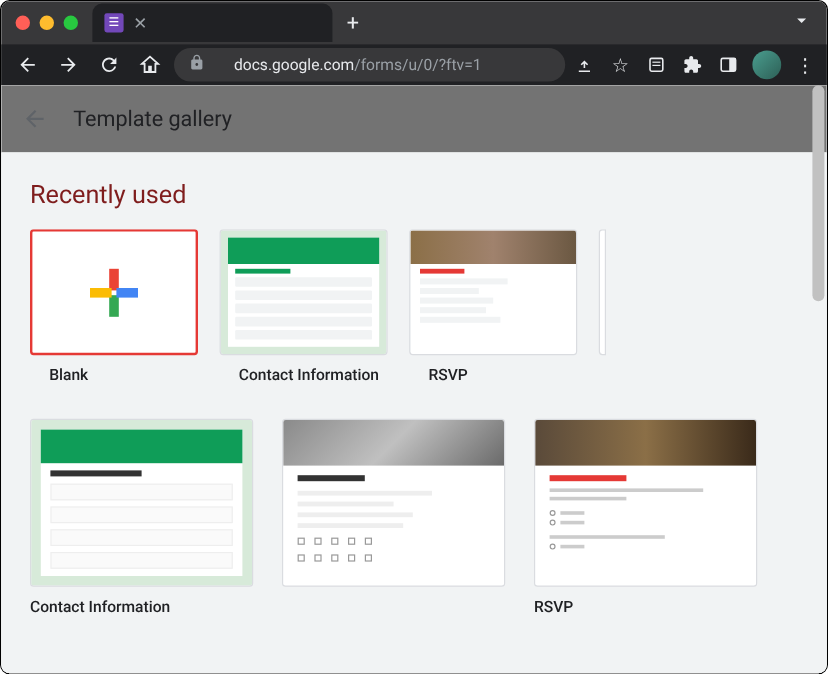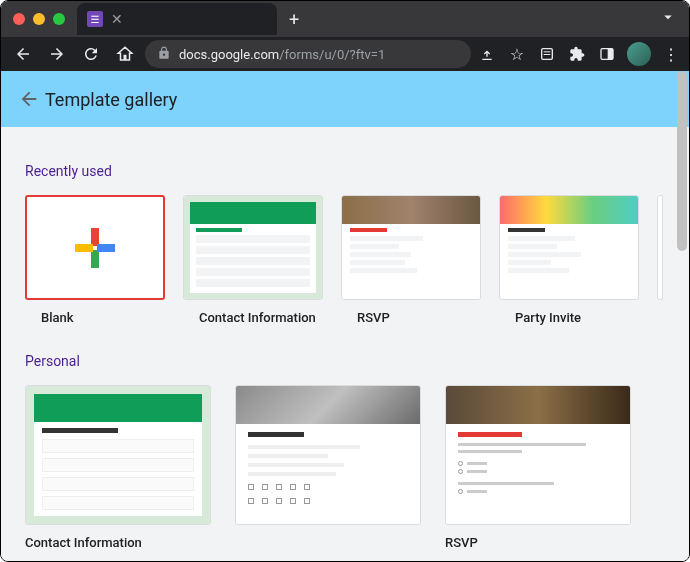--- a/index.html
+++ b/index.html
@@ -18,37 +18,37 @@
     .tab-title { flex: 1; }
     .tab-close { color: #9aa0a6; font-size: 14px; cursor: pointer; }
     .new-tab { color: #e8eaed; margin-left: 12px; font-size: 18px; cursor: pointer; }
     .tab-dropdown { color: #e8eaed; margin-left: auto; cursor: pointer; }
     
     .toolbar { background: #202124; height: 34px; display: flex; align-items: center; padding: 0 8px; gap: 6px; }
     .nav-btn { width: 28px; height: 28px; display: flex; align-items: center; justify-content: center; color: #e8eaed; cursor: pointer; border-radius: 50%; }
     .nav-btn svg { width: 18px; height: 18px; }
     .url-bar { flex: 1; background: #38383a; height: 28px; border-radius: 14px; display: flex; align-items: center; padding: 0 12px; gap: 8px; color: #e8eaed; font-size: 13px; }
     .lock-icon { color: #9aa0a6; }
-    .url-text { flex: 1; }
+    .url-text { flex: 1; margin-left: 16px; }
     .url-dim { color: #9aa0a6; }
     .toolbar-icons { display: flex; gap: 10px; align-items: center; }
     .toolbar-icon { width: 20px; height: 20px; display: flex; align-items: center; justify-content: center; color: #e8eaed; cursor: pointer; }
     .avatar { width: 24px; height: 24px; border-radius: 50%; background: linear-gradient(135deg, #4a9e8f, #2d5f56); }
     
     
     .content { height: calc(562px - 70px); overflow-y: auto; background: #fff; position: relative; }
     .scrollbar-track { position: absolute; right: 2px; top: 0; width: 10px; height: 100%; }
     .scrollbar-thumb { position: absolute; right: 0; top: 0; width: 10px; height: 180px; background: #c1c1c1; border-radius: 5px; }
     
-    .header { height: 56px; display: flex; align-items: center; padding: 0 16px; gap: 4px; background: #7dd3fc; }
+    .header { height: 56px; display: flex; align-items: center; padding: 0 16px; gap: 20px; background: #737373; }
     .back-arrow { width: 24px; height: 24px; display: flex; align-items: center; justify-content: center; color: #5f6368; cursor: pointer; }
     .page-title { font-size: 18px; color: #202124; font-weight: 400; }
     
     .gallery { background: #f1f3f4; padding: 16px 24px; min-height: calc(100% - 56px); }
-    .section-title { font-size: 14px; color: #4c1d95; margin-bottom: 16px; margin-top: 20px; }
+    .section-title { font-size: 21px; color: #7f1d1d; margin-bottom: 16px; margin-top: 8px; }
     
     .template-row { display: flex; gap: 18px; margin-bottom: 28px; overflow: hidden; }
     .template-card { cursor: pointer; }
     .template-thumb { width: 140px; height: 105px; border-radius: 3px; border: 1px solid #dadce0; background: #fff; overflow: hidden; position: relative; }
     .template-thumb.highlighted { border: 2px solid #e53935; }
     .template-label { font-size: 13px; color: #202124; margin-top: 10px; font-weight: 500; padding-left: 16px; }
     
     
     .blank-plus { position: absolute; top: 50%; left: 50%; transform: translate(-50%, -50%); }
     
@@ -240,41 +240,24 @@
               <div class="rsvp-field" style="width:40%"></div>
               <div class="rsvp-field" style="width:50%"></div>
               <div class="rsvp-field" style="width:45%"></div>
               <div class="rsvp-field" style="width:55%"></div>
             </div>
           </div>
         </div>
         <div class="template-label">RSVP</div>
       </div>
 
-      <div class="template-card">
-        <div class="template-thumb">
-          <div class="rsvp-thumb">
-            <div class="party-header"></div>
-            <div class="rsvp-body">
-              <div class="rsvp-title" style="background:#333"></div>
-              <div class="rsvp-field" style="width:55%"></div>
-              <div class="rsvp-field" style="width:40%"></div>
-              <div class="rsvp-field" style="width:60%"></div>
-              <div class="rsvp-field" style="width:35%"></div>
-              <div class="rsvp-field" style="width:50%"></div>
-            </div>
-          </div>
-        </div>
-        <div class="template-label">Party Invite</div>
-      </div>
 
       <div class="peek"></div>
     </div>
 
-    <div class="section-title">Personal</div>
     <div class="personal-row">
 
       <div class="personal-card">
         <div class="personal-thumb">
           <div class="personal-form-thumb">
             <div class="personal-form-inner">
               <div class="personal-form-header"></div>
               <div class="personal-form-body">
                 <div class="personal-title"></div>
                 <div class="personal-field"></div>

